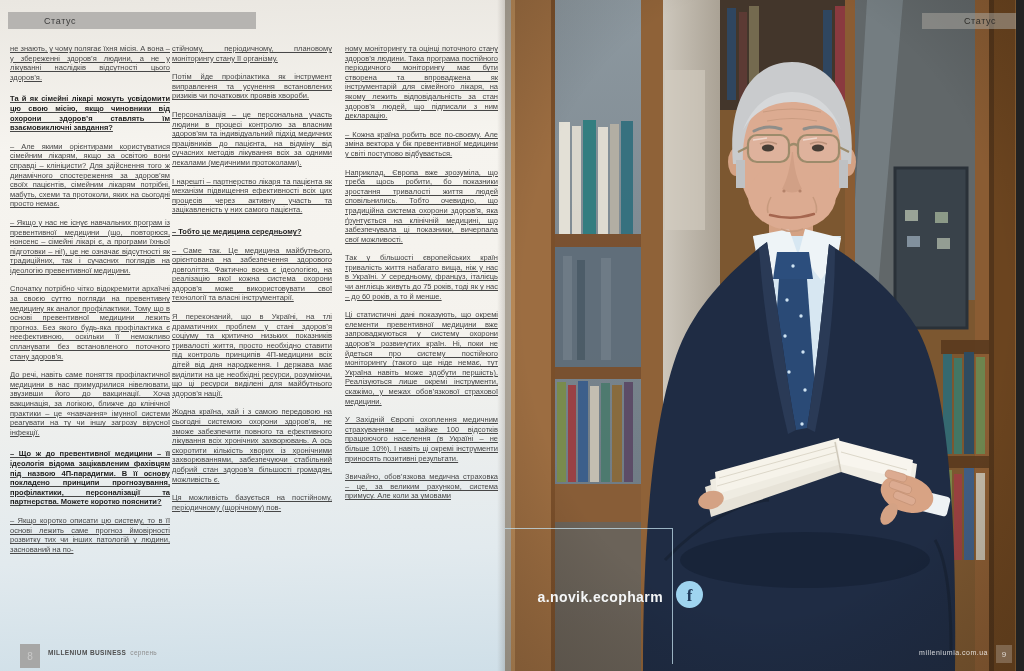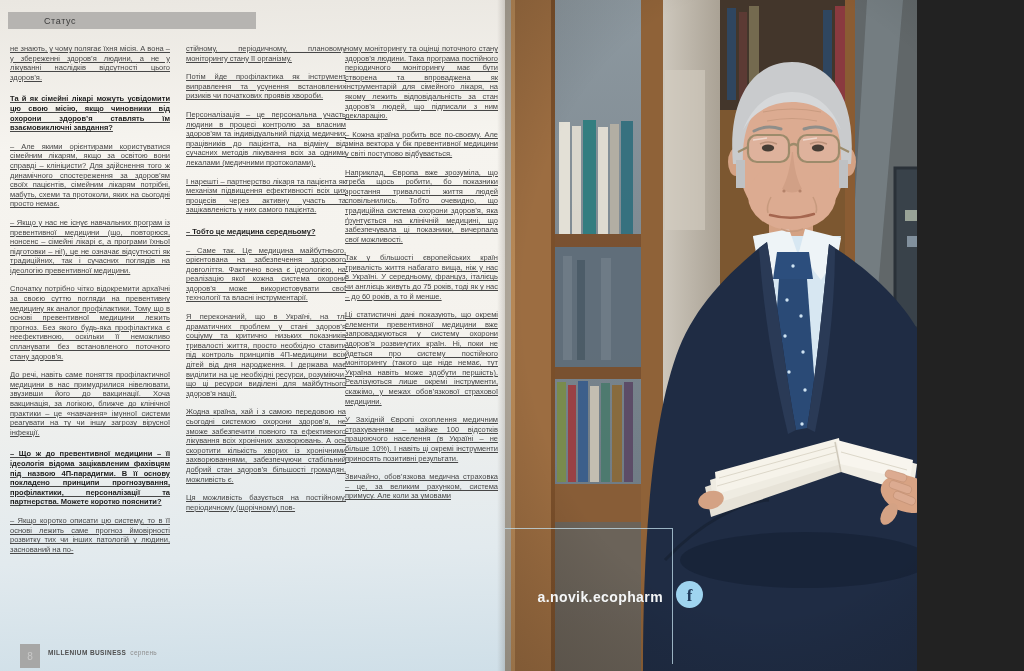--- a/index.html
+++ b/index.html
@@ -1,37 +1,37 @@
 <!DOCTYPE html>
 <html lang="uk"><head>
 <meta charset="utf-8">
 <style>
   html,body{margin:0;padding:0;background:#222;}
   #spread{
-    position:relative;width:917px;height:671px;overflow:hidden;
+    position:relative;width:1016px;height:671px;overflow:hidden;
     font-family:"Liberation Sans",sans-serif;background:#f4f2ed;
   }
   
   #page-left{
     position:absolute;left:0;top:0;width:505px;height:671px;
     background:linear-gradient(178deg,#eae7e1 0%,#f6f4ef 22%,#f4f2ed 52%,#e2eaee 82%,#cfdfe8 100%);
   }
   .status-bar-left{
     position:absolute;left:8px;top:12px;width:248px;height:17px;
     background:#b6b4b1;display:flex;align-items:center;
   }
   .status-bar-left span{
     margin-left:36px;font-size:9px;color:#3b3b3b;letter-spacing:.6px;
   }
   .col{
     position:absolute;top:44px;height:578px;overflow:hidden;
     font-size:7.5px;line-height:9.6px;color:#474747;text-align:justify;text-decoration:underline;
   }
   #col1{left:10px;width:160px;}
-  #col2{left:186px;width:160px;}
+  #col2{left:172px;width:160px;}
   #col3{left:345px;width:153px;}
   .col p{margin:0 0 9px 0;}
   .col p.q{font-weight:bold;color:#1d1d1d;margin-top:12px;}
   .footer-left{
     position:absolute;left:0;top:640px;width:505px;height:31px;
   }
   .pageno-left{
     position:absolute;left:20px;top:4px;width:20px;height:24px;background:#a7a7a6;
     color:rgba(255,255,255,.38);font-size:10px;display:flex;align-items:center;justify-content:center;
   }

